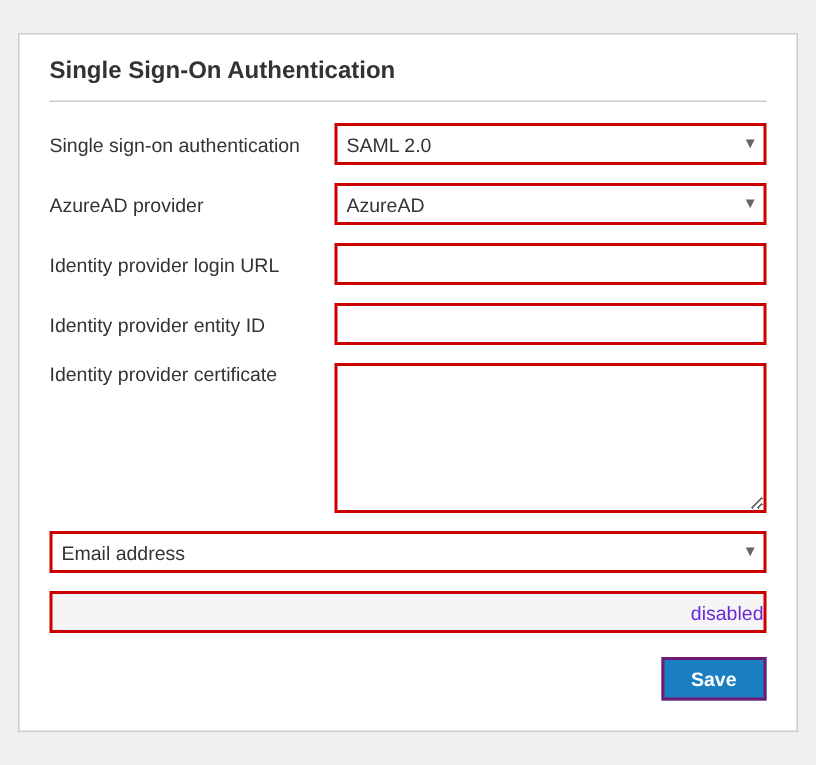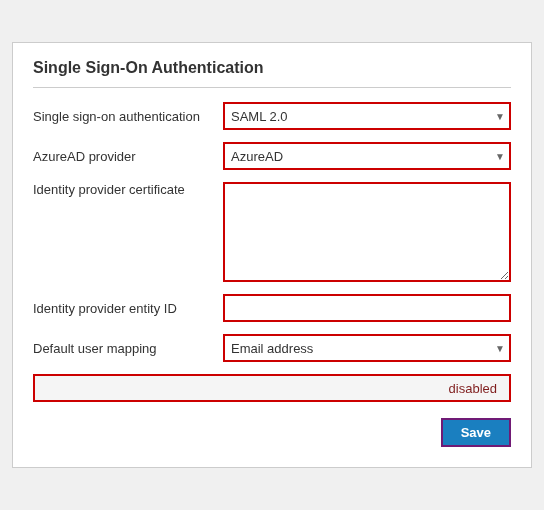--- a/index.html
+++ b/index.html
@@ -108,23 +108,23 @@
       color: #333333;
       display: block;
     }
 
     .toggle-btn {
       width: 100%;
       height: 28px;
       border: 2px solid #cc0000;
       background: #f5f5f5;
       font-size: 13px;
-      color: #7f1d1d;
+      color: #6d28d9;
       text-align: right;
-      padding-right: 12px;
+      padding-right: 0;
       cursor: pointer;
       display: flex;
       align-items: center;
       justify-content: flex-end;
     }
 
     .footer {
       display: flex;
       justify-content: flex-end;
       margin-top: 16px;
@@ -168,37 +168,42 @@
           <option>ADFS</option>
           <option>Okta</option>
           <option>OneLogin</option>
           <option>Custom</option>
         </select>
         <span class="select-arrow">▼</span>
       </div>
     </div>
   </div>
 
+  <div class="form-row">
+    <div class="form-label">Identity provider login URL</div>
+    <div class="form-control">
+      <input type="text" style="">
+    </div>
+  </div>
+
+  <div class="form-row">
+    <div class="form-label">Identity provider entity ID</div>
+    <div class="form-control">
+      <input type="text" style="">
+    </div>
+  </div>
 
   <div class="form-row cert-row">
     <div class="form-label">Identity provider certificate</div>
     <div class="form-control">
       <textarea class="cert-textarea" style=""></textarea>
     </div>
   </div>
 
   <div class="form-row">
-    <div class="form-label">Identity provider entity ID</div>
-    <div class="form-control">
-      <input type="text" style="">
-    </div>
-  </div>
-
-  <div class="form-row">
-    <div class="form-label">Default user mapping</div>
     <div class="form-control">
       <div class="select-wrapper">
         <select>
           <option>Email address</option>
           <option>Username</option>
         </select>
         <span class="select-arrow">▼</span>
       </div>
     </div>
   </div>

